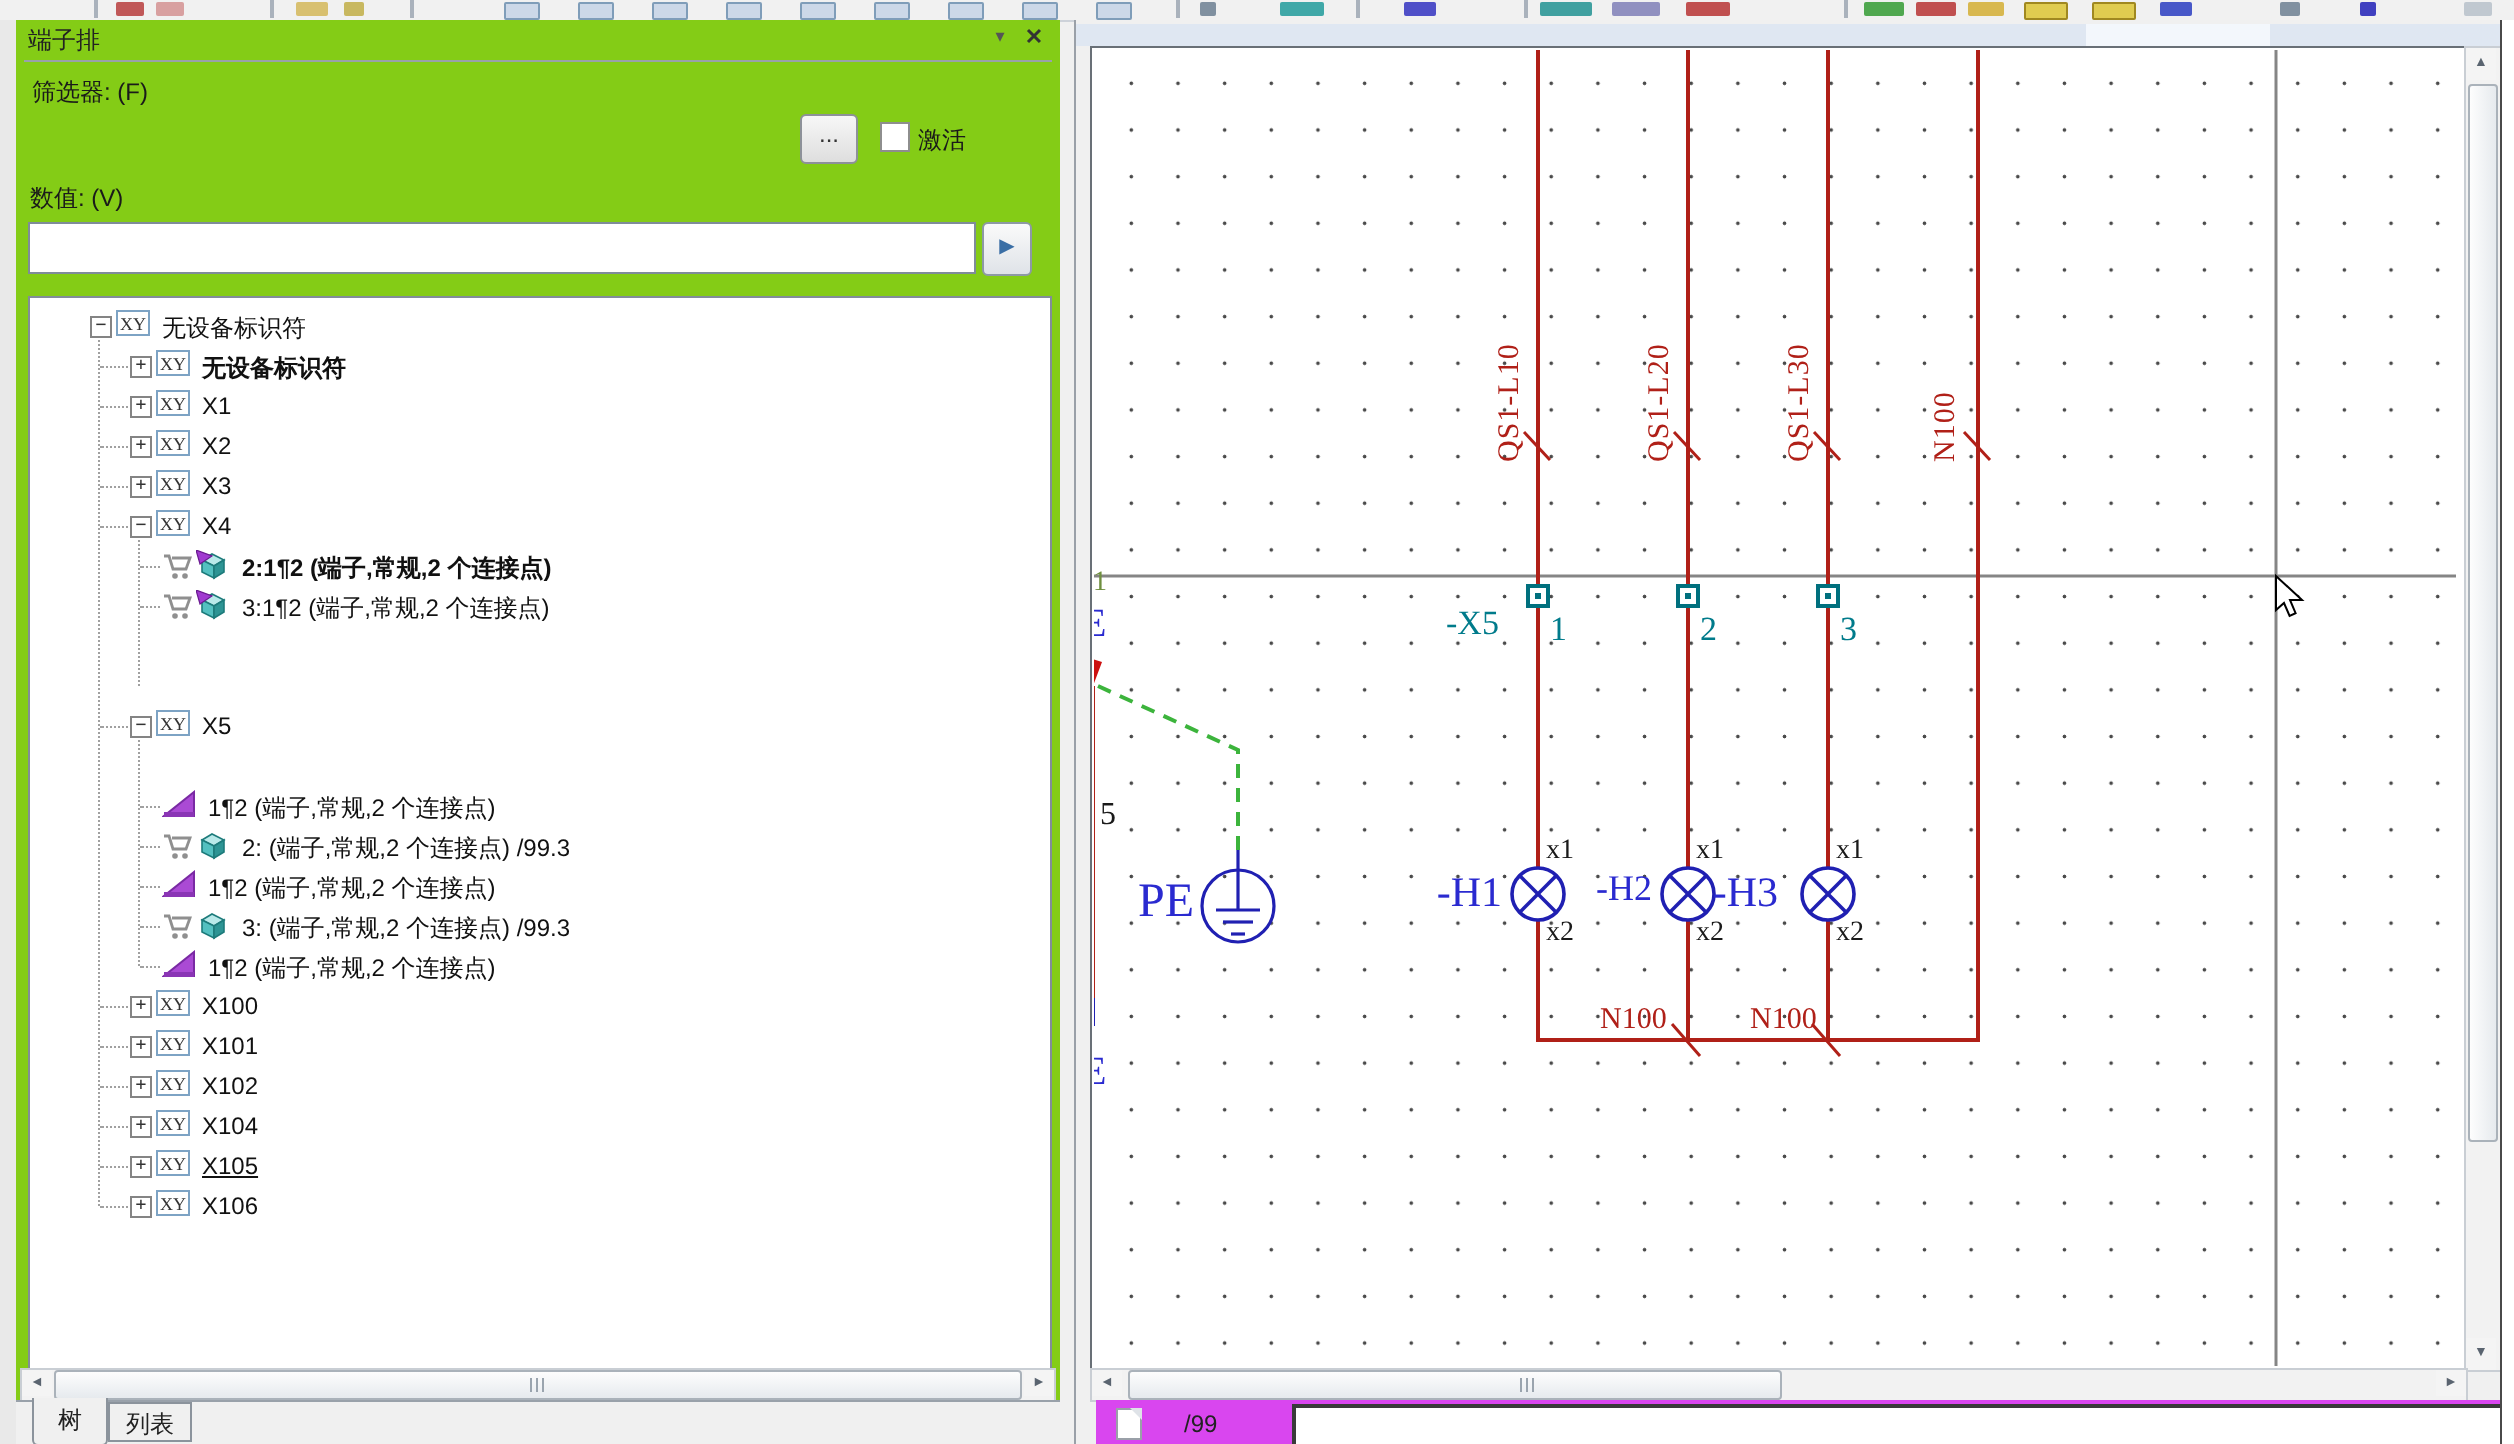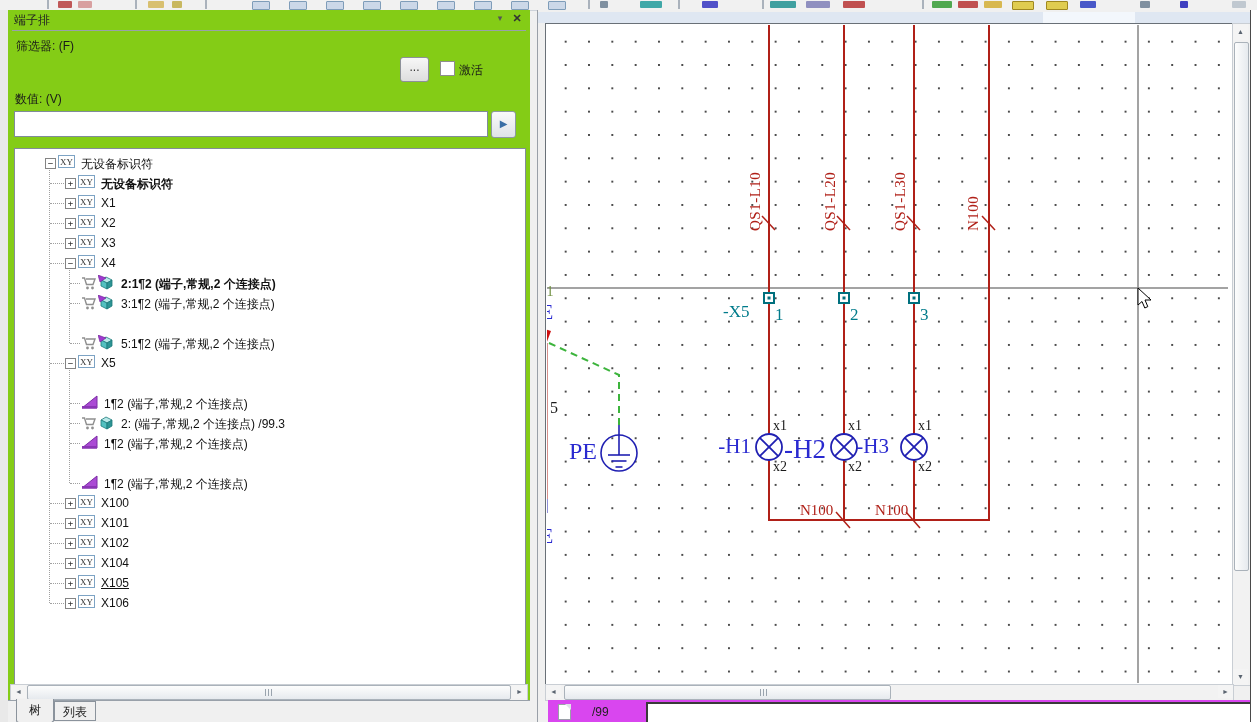--- a/index.html
+++ b/index.html
@@ -221,73 +221,72 @@
             <circle cx="11.5" cy="13" r="1.4" fill="#8f8f8f"></circle>
           </svg></span>
         <span class="t-icon" style="left: 83px;"><svg width="16" height="16">
             <polygon points="3,5 8,2 14,5 9,8" fill="#b9e9e9" stroke="#1d7b7b" stroke-width="0.8"></polygon>
             <polygon points="3,5 9,8 9,14 3,11" fill="#53c0c0" stroke="#1d7b7b" stroke-width="0.8"></polygon>
             <polygon points="9,8 14,5 14,11 9,14" fill="#2d9494" stroke="#1d7b7b" stroke-width="0.8"></polygon>
             <polygon points="0,0 8,3 2,7" fill="#a03ad0" stroke="#6a1a90" stroke-width="0.6"></polygon>
           </svg></span>
         <span class="lbl" style="left: 106px;">3:1¶2 (端子,常规,2 个连接点)</span>
       </div>
-      <div class="tree-row" style="top: 184px;">
+      <div class="tree-row" style="top: 204px;">
+        <span class="stub" style="left:35px;width:14px;"></span>
+        <span class="exp" style="left: 50px;">−</span>
+        <span class="t-icon" style="left: 63px;"><svg width="17" height="13">
+            <rect x="0.5" y="0.5" width="16" height="12" fill="#fff" stroke="#7da3c4"></rect>
+            <text x="8.5" y="10" font-size="9" font-family="Liberation Serif,serif" fill="#333" text-anchor="middle">XY</text>
+          </svg></span>
+        <span class="lbl" style="left: 86px;">X5</span>
+      </div>
+      <div class="tree-row" style="top: 244px;">
+        <span class="stub" style="left:55px;width:10px;"></span>
+        <span class="t-icon" style="left: 66px;"><svg width="17" height="15">
+            <polygon points="1,13 16,13 16,1" fill="#aa4ad4" stroke="#7a2aa4"></polygon>
+            <rect x="1" y="11" width="15" height="2.5" fill="#8a35b5"></rect>
+          </svg></span>
+        <span class="lbl" style="left: 89px;">1¶2 (端子,常规,2 个连接点)</span>
+      </div>
+      <div class="tree-row" style="top: 264px;">
         <span class="stub" style="left:55px;width:10px;"></span>
         <span class="t-icon" style="left: 66px;"><svg width="16" height="16">
             <path d="M1 3 h2.5 l2 6.5 h6.5 l2 -5.5 h-9" fill="none" stroke="#8f8f8f" stroke-width="1.4"></path>
             <circle cx="6.5" cy="13" r="1.4" fill="#8f8f8f"></circle>
             <circle cx="11.5" cy="13" r="1.4" fill="#8f8f8f"></circle>
           </svg></span>
         <span class="t-icon" style="left: 83px;"><svg width="16" height="16">
             <polygon points="3,5 8,2 14,5 9,8" fill="#b9e9e9" stroke="#1d7b7b" stroke-width="0.8"></polygon>
             <polygon points="3,5 9,8 9,14 3,11" fill="#53c0c0" stroke="#1d7b7b" stroke-width="0.8"></polygon>
             <polygon points="9,8 14,5 14,11 9,14" fill="#2d9494" stroke="#1d7b7b" stroke-width="0.8"></polygon>
-            <polygon points="0,0 8,3 2,7" fill="#a03ad0" stroke="#6a1a90" stroke-width="0.6"></polygon>
-          </svg></span>
-        <span class="lbl" style="left: 106px;">5:1¶2 (端子,常规,2 个连接点)</span>
-      </div>
-      <div class="tree-row" style="top: 204px;">
-        <span class="stub" style="left:35px;width:14px;"></span>
-        <span class="exp" style="left: 50px;">−</span>
-        <span class="t-icon" style="left: 63px;"><svg width="17" height="13">
-            <rect x="0.5" y="0.5" width="16" height="12" fill="#fff" stroke="#7da3c4"></rect>
-            <text x="8.5" y="10" font-size="9" font-family="Liberation Serif,serif" fill="#333" text-anchor="middle">XY</text>
-          </svg></span>
-        <span class="lbl" style="left: 86px;">X5</span>
-      </div>
-      <div class="tree-row" style="top: 244px;">
+          </svg></span>
+        <span class="lbl" style="left: 106px;">2: (端子,常规,2 个连接点) /99.3</span>
+      </div>
+      <div class="tree-row" style="top: 284px;">
         <span class="stub" style="left:55px;width:10px;"></span>
         <span class="t-icon" style="left: 66px;"><svg width="17" height="15">
             <polygon points="1,13 16,13 16,1" fill="#aa4ad4" stroke="#7a2aa4"></polygon>
             <rect x="1" y="11" width="15" height="2.5" fill="#8a35b5"></rect>
           </svg></span>
         <span class="lbl" style="left: 89px;">1¶2 (端子,常规,2 个连接点)</span>
       </div>
-      <div class="tree-row" style="top: 264px;">
+      <div class="tree-row" style="top: 304px;">
         <span class="stub" style="left:55px;width:10px;"></span>
         <span class="t-icon" style="left: 66px;"><svg width="16" height="16">
             <path d="M1 3 h2.5 l2 6.5 h6.5 l2 -5.5 h-9" fill="none" stroke="#8f8f8f" stroke-width="1.4"></path>
             <circle cx="6.5" cy="13" r="1.4" fill="#8f8f8f"></circle>
             <circle cx="11.5" cy="13" r="1.4" fill="#8f8f8f"></circle>
           </svg></span>
         <span class="t-icon" style="left: 83px;"><svg width="16" height="16">
             <polygon points="3,5 8,2 14,5 9,8" fill="#b9e9e9" stroke="#1d7b7b" stroke-width="0.8"></polygon>
             <polygon points="3,5 9,8 9,14 3,11" fill="#53c0c0" stroke="#1d7b7b" stroke-width="0.8"></polygon>
             <polygon points="9,8 14,5 14,11 9,14" fill="#2d9494" stroke="#1d7b7b" stroke-width="0.8"></polygon>
           </svg></span>
-        <span class="lbl" style="left: 106px;">2: (端子,常规,2 个连接点) /99.3</span>
-      </div>
-      <div class="tree-row" style="top: 284px;">
-        <span class="stub" style="left:55px;width:10px;"></span>
-        <span class="t-icon" style="left: 66px;"><svg width="17" height="15">
-            <polygon points="1,13 16,13 16,1" fill="#aa4ad4" stroke="#7a2aa4"></polygon>
-            <rect x="1" y="11" width="15" height="2.5" fill="#8a35b5"></rect>
-          </svg></span>
-        <span class="lbl" style="left: 89px;">1¶2 (端子,常规,2 个连接点)</span>
+        <span class="lbl" style="left: 106px;">3: (端子,常规,2 个连接点) /99.3</span>
       </div>
       <div class="tree-row" style="top: 324px;">
         <span class="stub" style="left:55px;width:10px;"></span>
         <span class="t-icon" style="left: 66px;"><svg width="17" height="15">
             <polygon points="1,13 16,13 16,1" fill="#aa4ad4" stroke="#7a2aa4"></polygon>
             <rect x="1" y="11" width="15" height="2.5" fill="#8a35b5"></rect>
           </svg></span>
         <span class="lbl" style="left: 89px;">1¶2 (端子,常规,2 个连接点)</span>
       </div>
       <div class="tree-row" style="top: 344px;">
@@ -439,21 +438,21 @@
       <div class="cadtext wirelab" style="left:275px;top:206px;">QS1-L20</div>
       <div class="cadtext wirelab" style="left:345px;top:206px;">QS1-L30</div>
       <div class="cadtext wirelab" style="left:418px;top:206px;width:56px;">N100</div>
 
       <div class="cadtext teal" style="left:176px;top:277px;font-size:17px;">-X5</div>
       <div class="cadtext teal" style="left:228px;top:280px;font-size:17px;">1</div>
       <div class="cadtext teal" style="left:303px;top:280px;font-size:17px;">2</div>
       <div class="cadtext teal" style="left:373px;top:280px;font-size:17px;">3</div>
 
       <div class="cadtext blue" style="left:158px;top:409px;width:46px;font-size:21px;text-align:right;">-H1</div>
-      <div class="cadtext blue" style="left:233px;top:409px;width:46px;font-size:27px;text-align:right;">-H2</div>
+      <div class="cadtext blue" style="left:233px;top:409px;width:46px;font-size:18px;text-align:right;">-H2</div>
       <div class="cadtext blue" style="left:296px;top:409px;width:46px;font-size:21px;text-align:right;">-H3</div>
       <div class="cadtext" style="left:226px;top:393px;font-size:14px;">x1</div>
       <div class="cadtext" style="left:226px;top:434px;font-size:14px;">x2</div>
       <div class="cadtext" style="left:301px;top:393px;font-size:14px;">x1</div>
       <div class="cadtext" style="left:301px;top:434px;font-size:14px;">x2</div>
       <div class="cadtext" style="left:371px;top:393px;font-size:14px;">x1</div>
       <div class="cadtext" style="left:371px;top:434px;font-size:14px;">x2</div>
 
       <div class="cadtext red" style="left:253px;top:477px;font-size:15px;">N100</div>
       <div class="cadtext red" style="left:328px;top:477px;font-size:15px;">N100</div>

